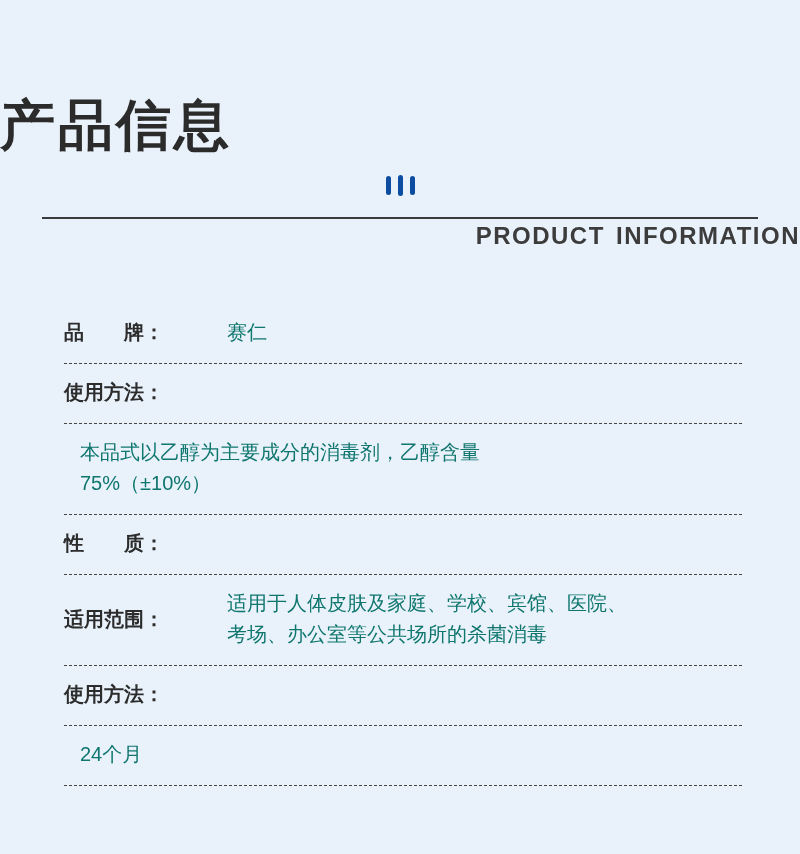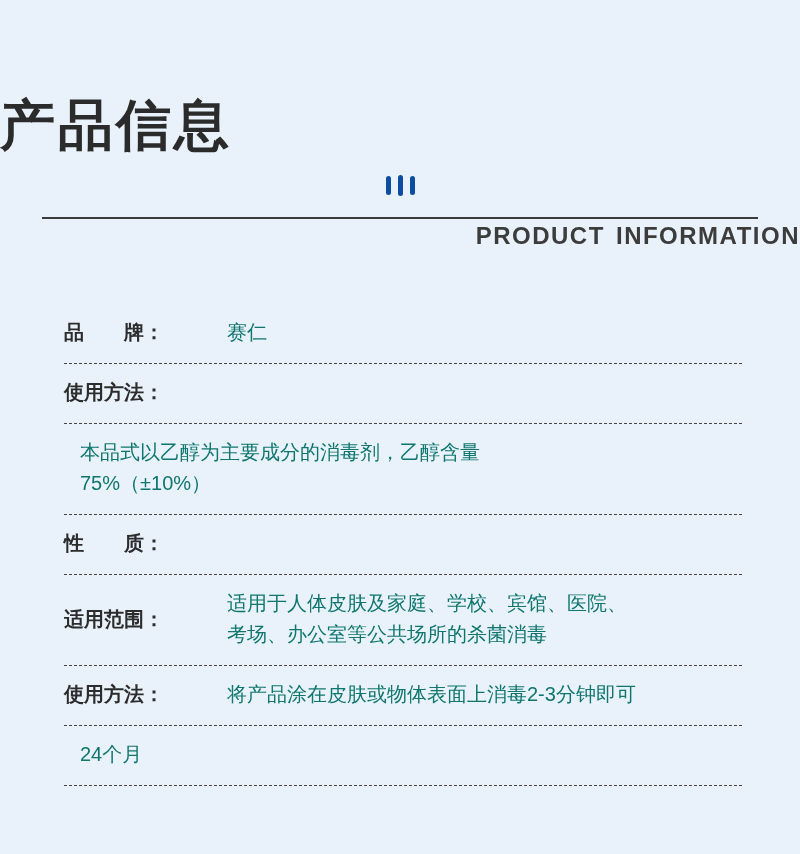--- a/index.html
+++ b/index.html
@@ -113,20 +113,19 @@
   </div>
 
   <div class="row">
     <span class="label">适用范围：</span>
     <span class="value">适用于人体皮肤及家庭、学校、宾馆、医院、
 考场、办公室等公共场所的杀菌消毒</span>
   </div>
 
   <div class="row">
     <span class="label">使用方法：</span>
-    <span class="value">将产品涂在皮肤或物体表面上消毒2-3分钟即可</span>
   </div>
 
   <div class="row">
     <span class="value">24个月</span>
   </div>
 </div>
 </div>
 
 </body></html>

